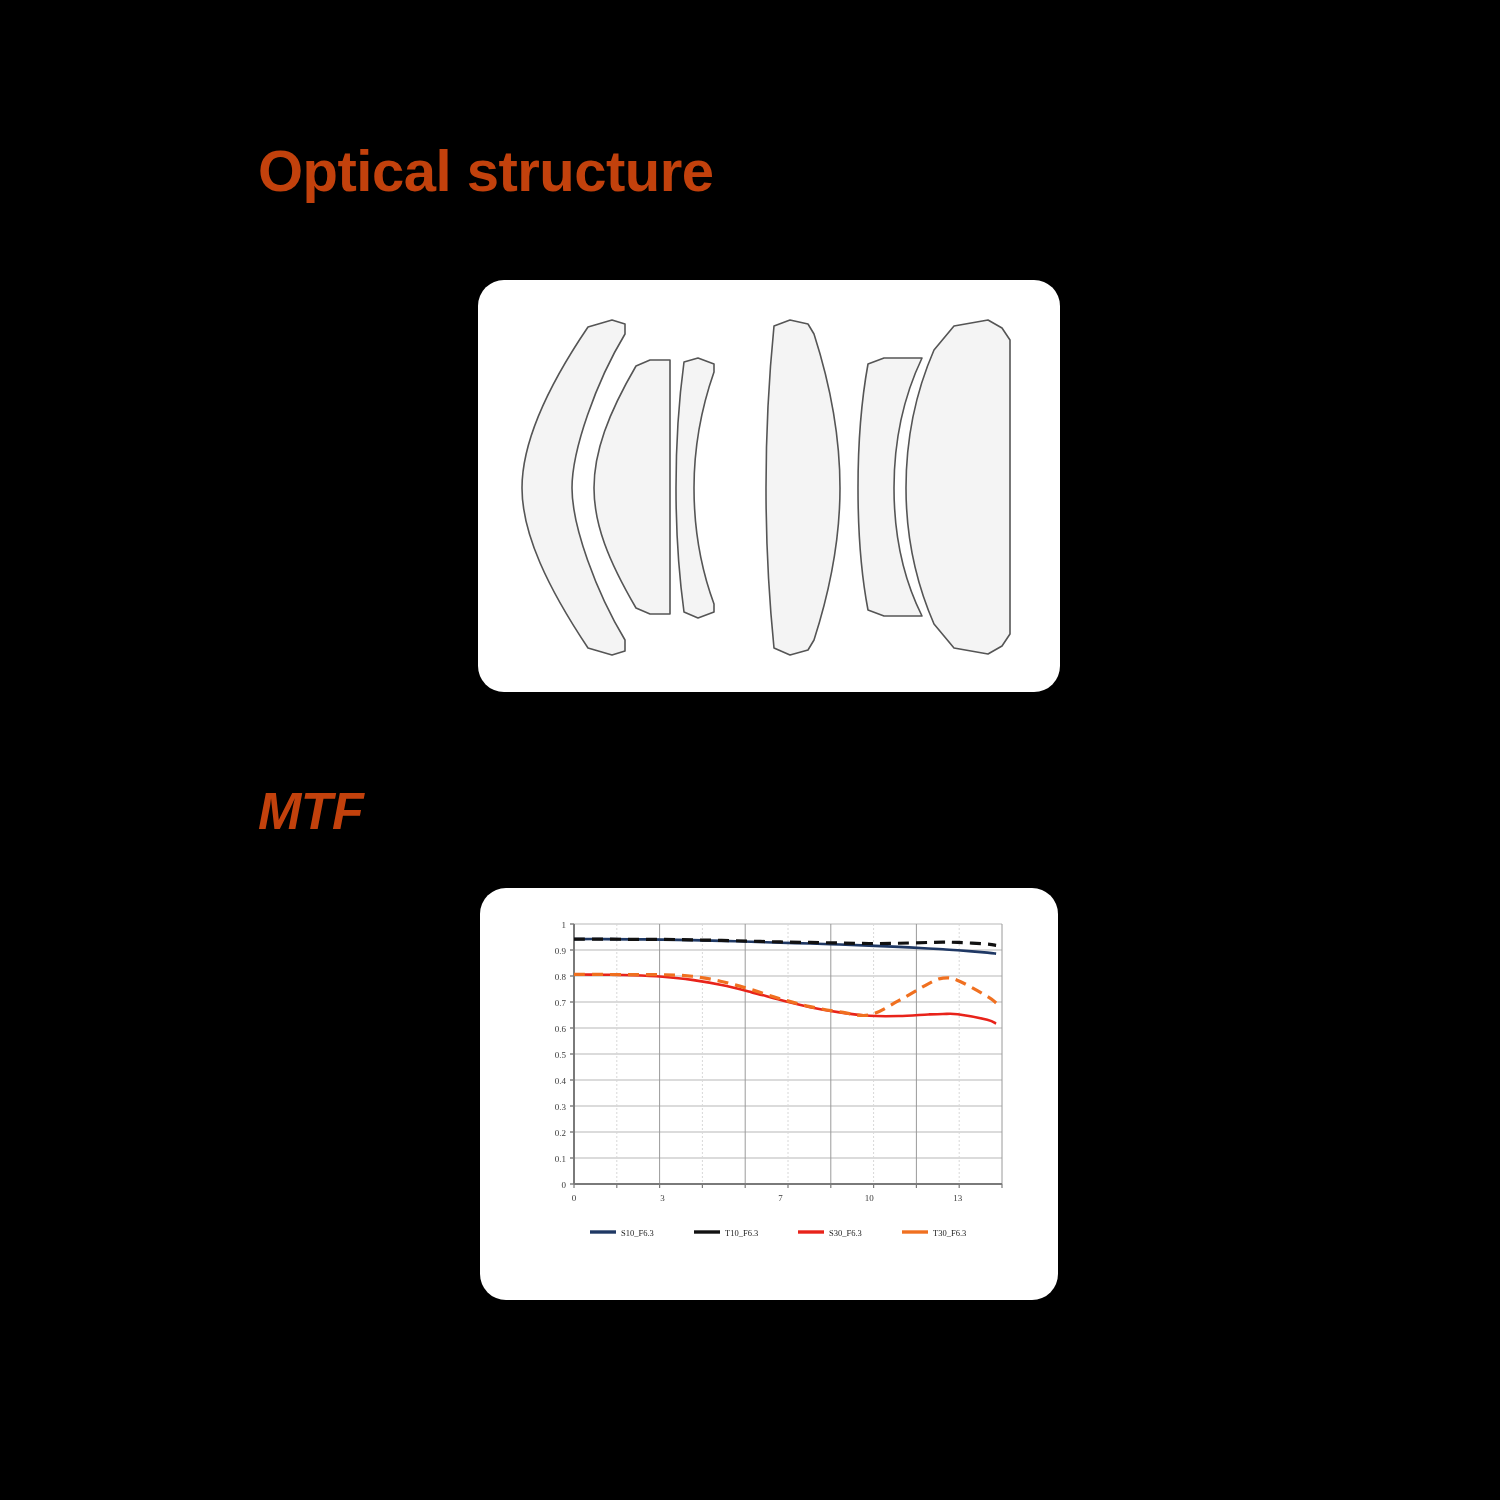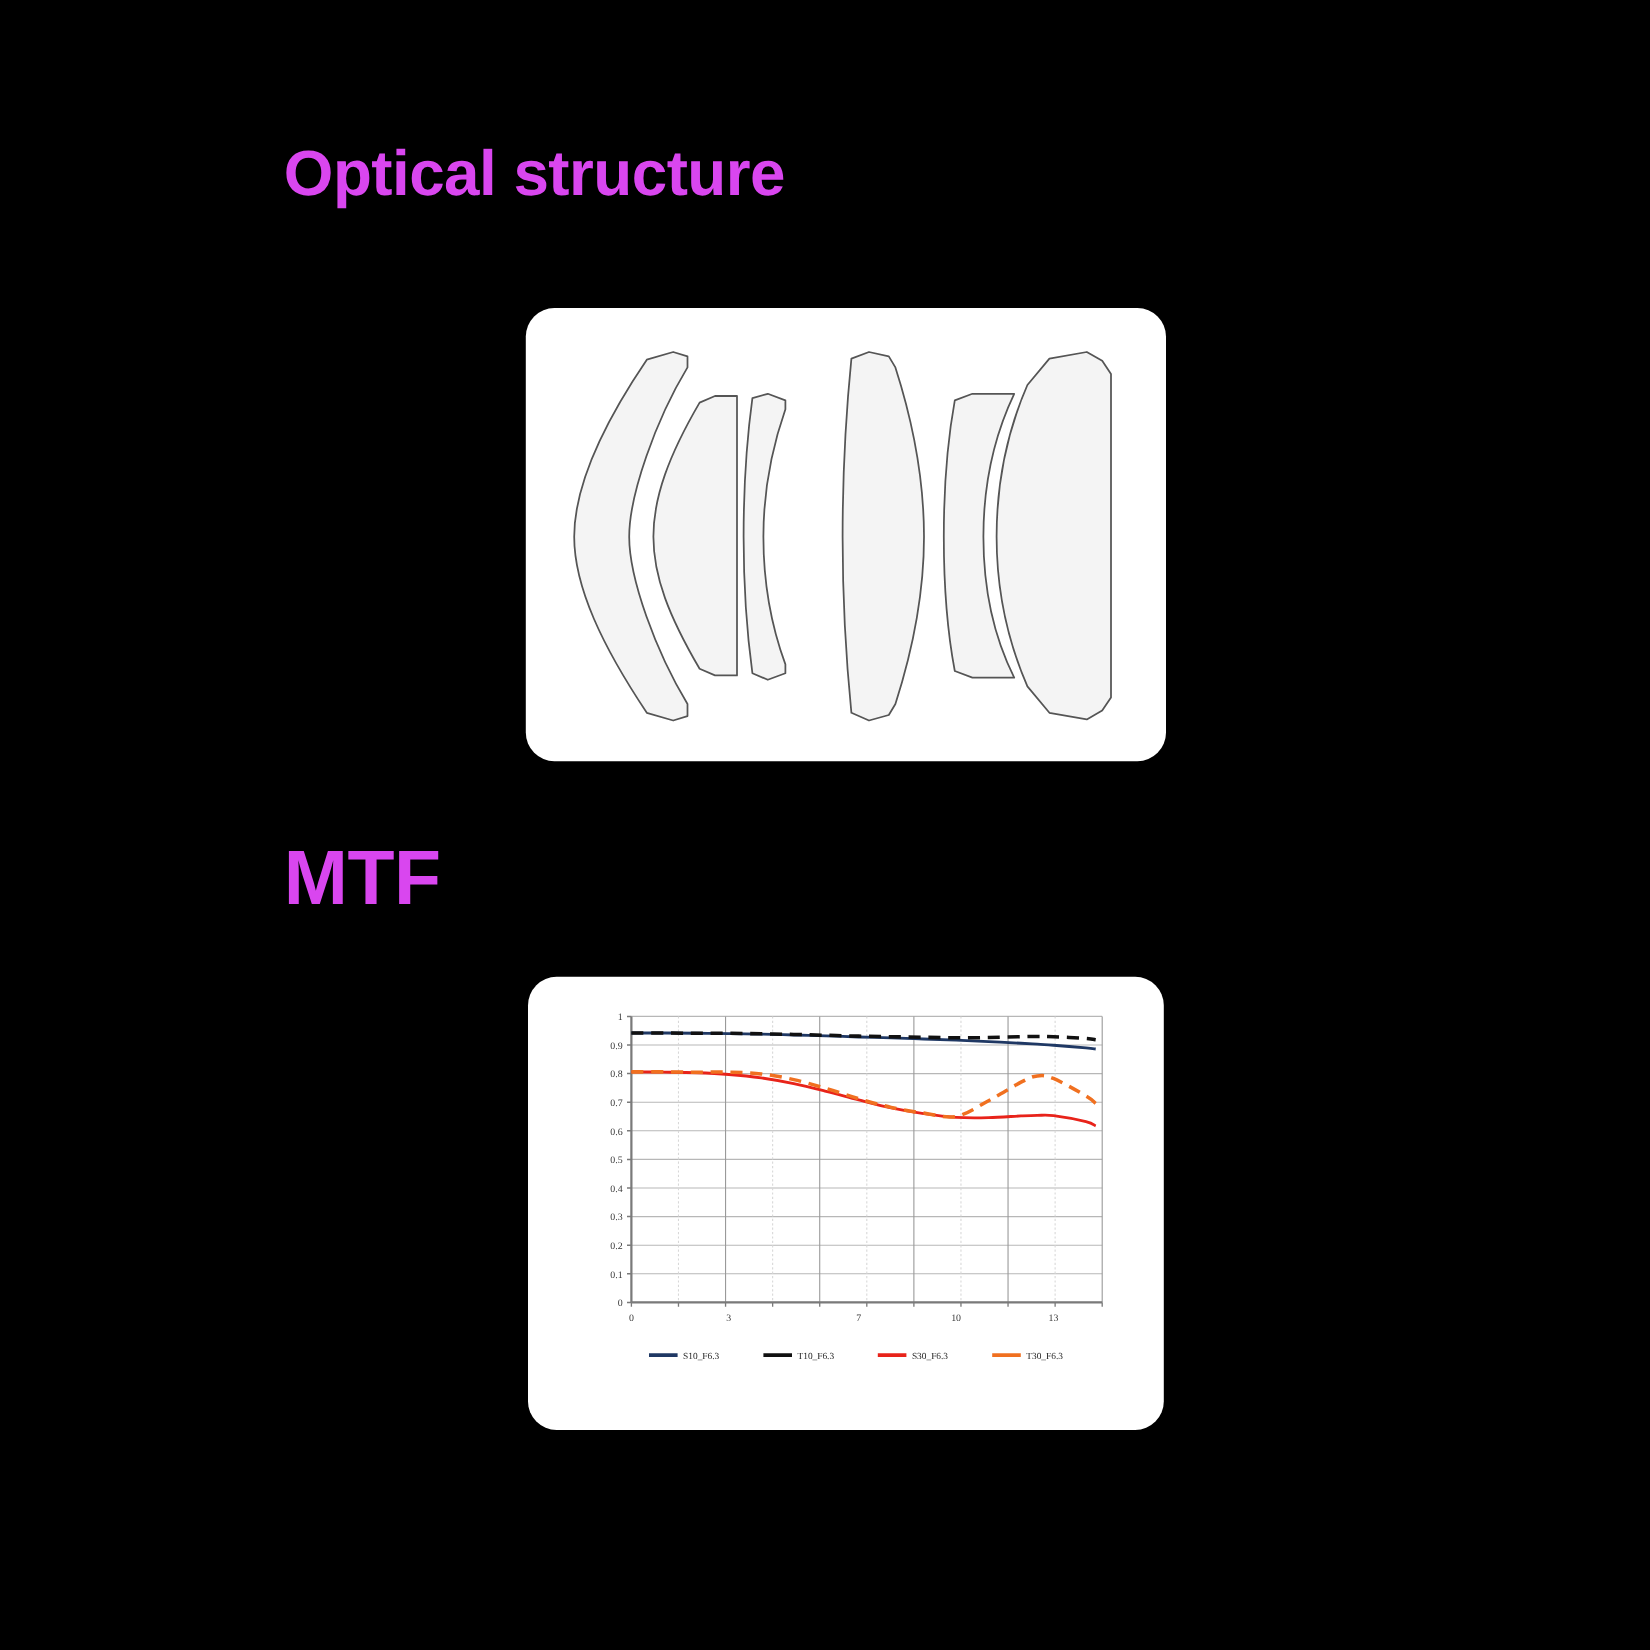--- a/index.html
+++ b/index.html
@@ -11,37 +11,39 @@
     width: 1500px;
     height: 1500px;
     position: relative;
     overflow: hidden;
     font-family: "Liberation Sans", sans-serif;
   }
 
   
   .section-title {
     position: absolute;
-    color: #d946ef;
+    color: #c2410c;
     font-weight: bold;
     letter-spacing: -0.5px;
     white-space: nowrap;
+    margin-top: 13px;
     -webkit-font-smoothing: antialiased;
   }
   #title-optical {
     left: 258px;
     top: 123px;
     font-size: 58px;
     line-height: 70px;
   }
   #title-mtf {
     left: 258px;
     top: 765px;
-    font-size: 70px;
+    font-size: 52px;
     line-height: 66px;
+    font-style: italic;
   }
 
   
   .card {
     position: absolute;
     background: #ffffff;
     border-radius: 26px;
   }
   #card-optical {
     left: 478px;

